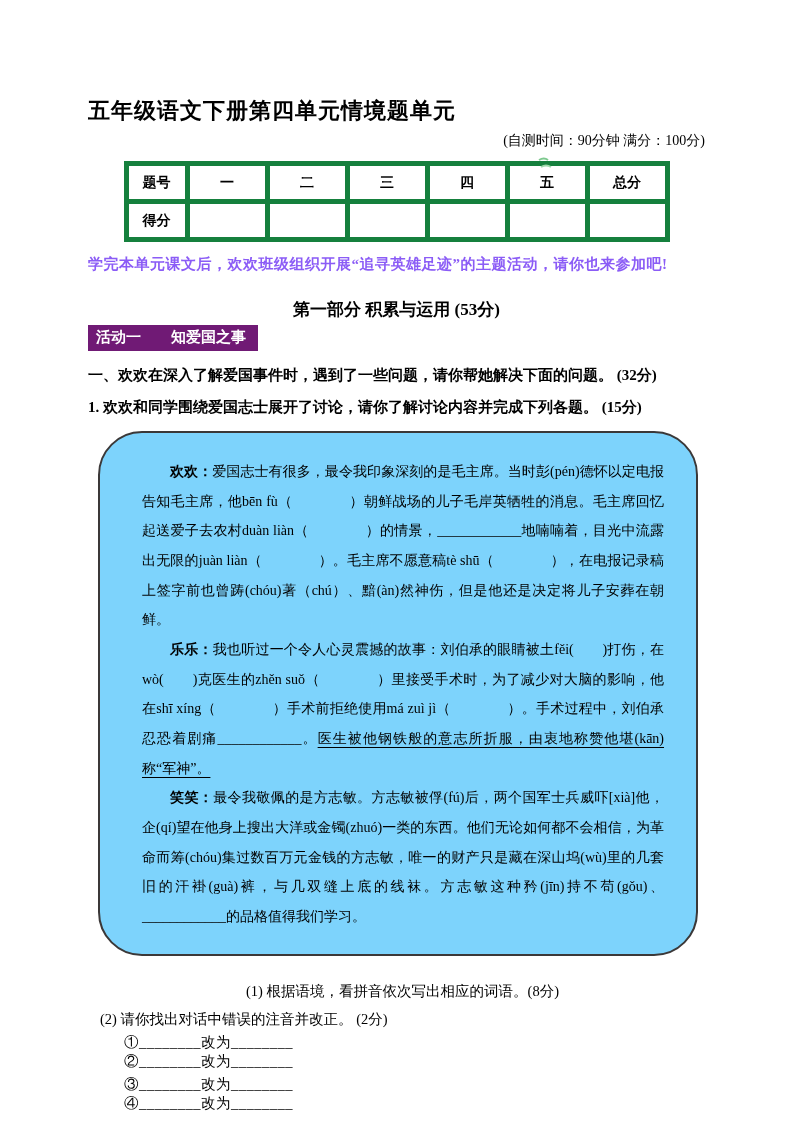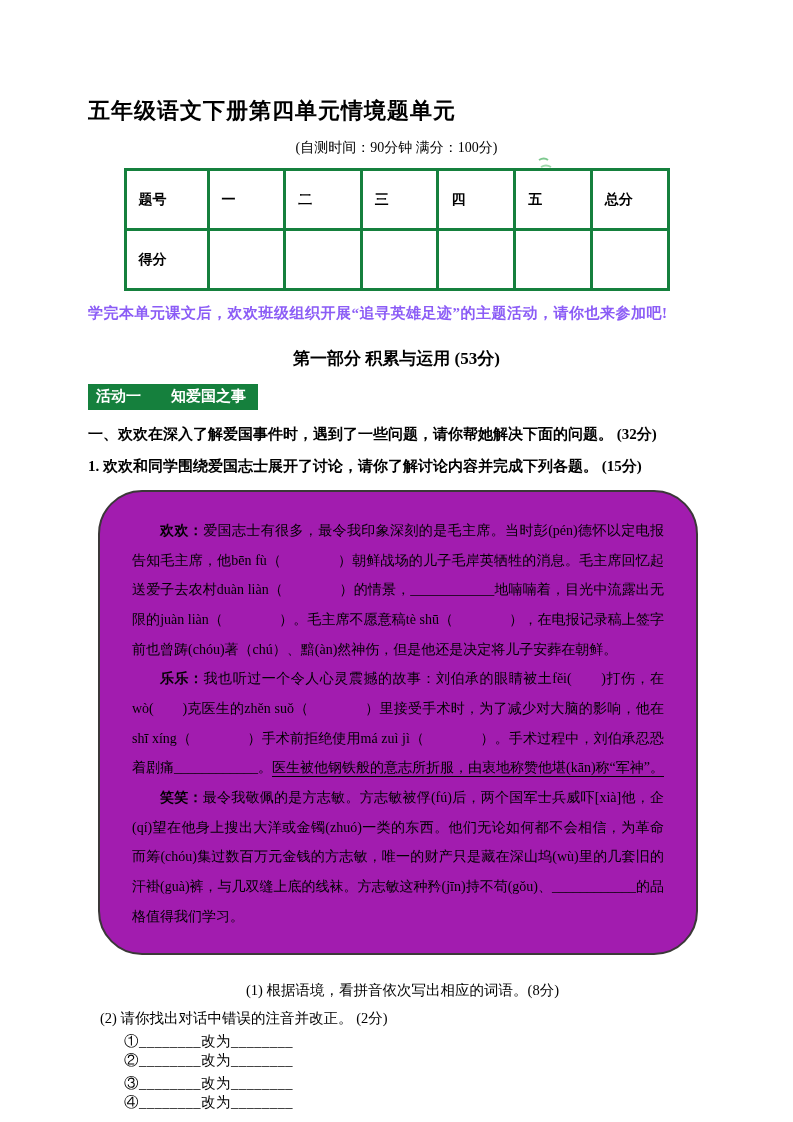--- a/index.html
+++ b/index.html
@@ -16,37 +16,38 @@
   .corner-mark{position:absolute;left:536px;top:60px;width:20px;height:18px;}
 
   .doc-title{
     margin:96px 0 0 0;
     text-align:left;
     font-size:22px;
     font-weight:bold;
     letter-spacing:1px;
   }
   .doc-subtitle{
-    margin-top:13px;
-    text-align:center;
+    margin-top:6px;
+    text-align:right;
     font-size:14px;
   }
 
   table.score{
     border-collapse:collapse;
     margin:11px auto 0 auto;
     width:546px;
     table-layout:fixed;
   }
   table.score td{
-    border:3px solid #15803d;
+    border:5px solid #15803d;
     height:33px;
+    text-align:center;
     font-size:14px;
     font-weight:bold;
-    padding:12px;
+    padding:0;
   }
   table.score td.lbl{width:56px;}
   table.score td.empty{font-weight:normal;}
 
   .notice{
     margin-top:13px;
     color:#8b5cf6;
     font-weight:bold;
     font-size:15px;
     letter-spacing:0.5px;
@@ -54,39 +55,39 @@
 
   .part-heading{
     margin-top:24px;
     text-align:center;
     font-size:17px;
     font-weight:bold;
   }
 
   .activity-label{
     display:inline-block;
-    margin-top:14px;
-    background:#15803d;
+    margin-top:4px;
+    background:#701a75;
     color:#ffffff;
     font-size:15px;
     font-weight:bold;
     padding:3px 12px 4px 8px;
   }
 
   .q-line{margin-top:13px;font-size:15px;font-weight:bold;line-height:1.5;}
   .q-line2{margin-top:9px;font-size:15px;font-weight:bold;line-height:1.5;}
 
   .dialogue-box{
     margin:13px 0 0 10px;
     width:600px;
     box-sizing:border-box;
     border:2px solid #3b3838;
     border-radius:44px;
-    background:#a21caf;
-    padding:24px 32px 22px 32px;
+    background:#7dd3fc;
+    padding:24px 32px 22px 42px;
   }
   .dialogue-box p{
     margin:0;
     font-size:14px;
     line-height:2.12;
     text-indent:2em;
     text-align:justify;
   }
   .dialogue-box b{font-weight:bold;}
   .u{text-decoration:underline;text-underline-offset:4px;}

